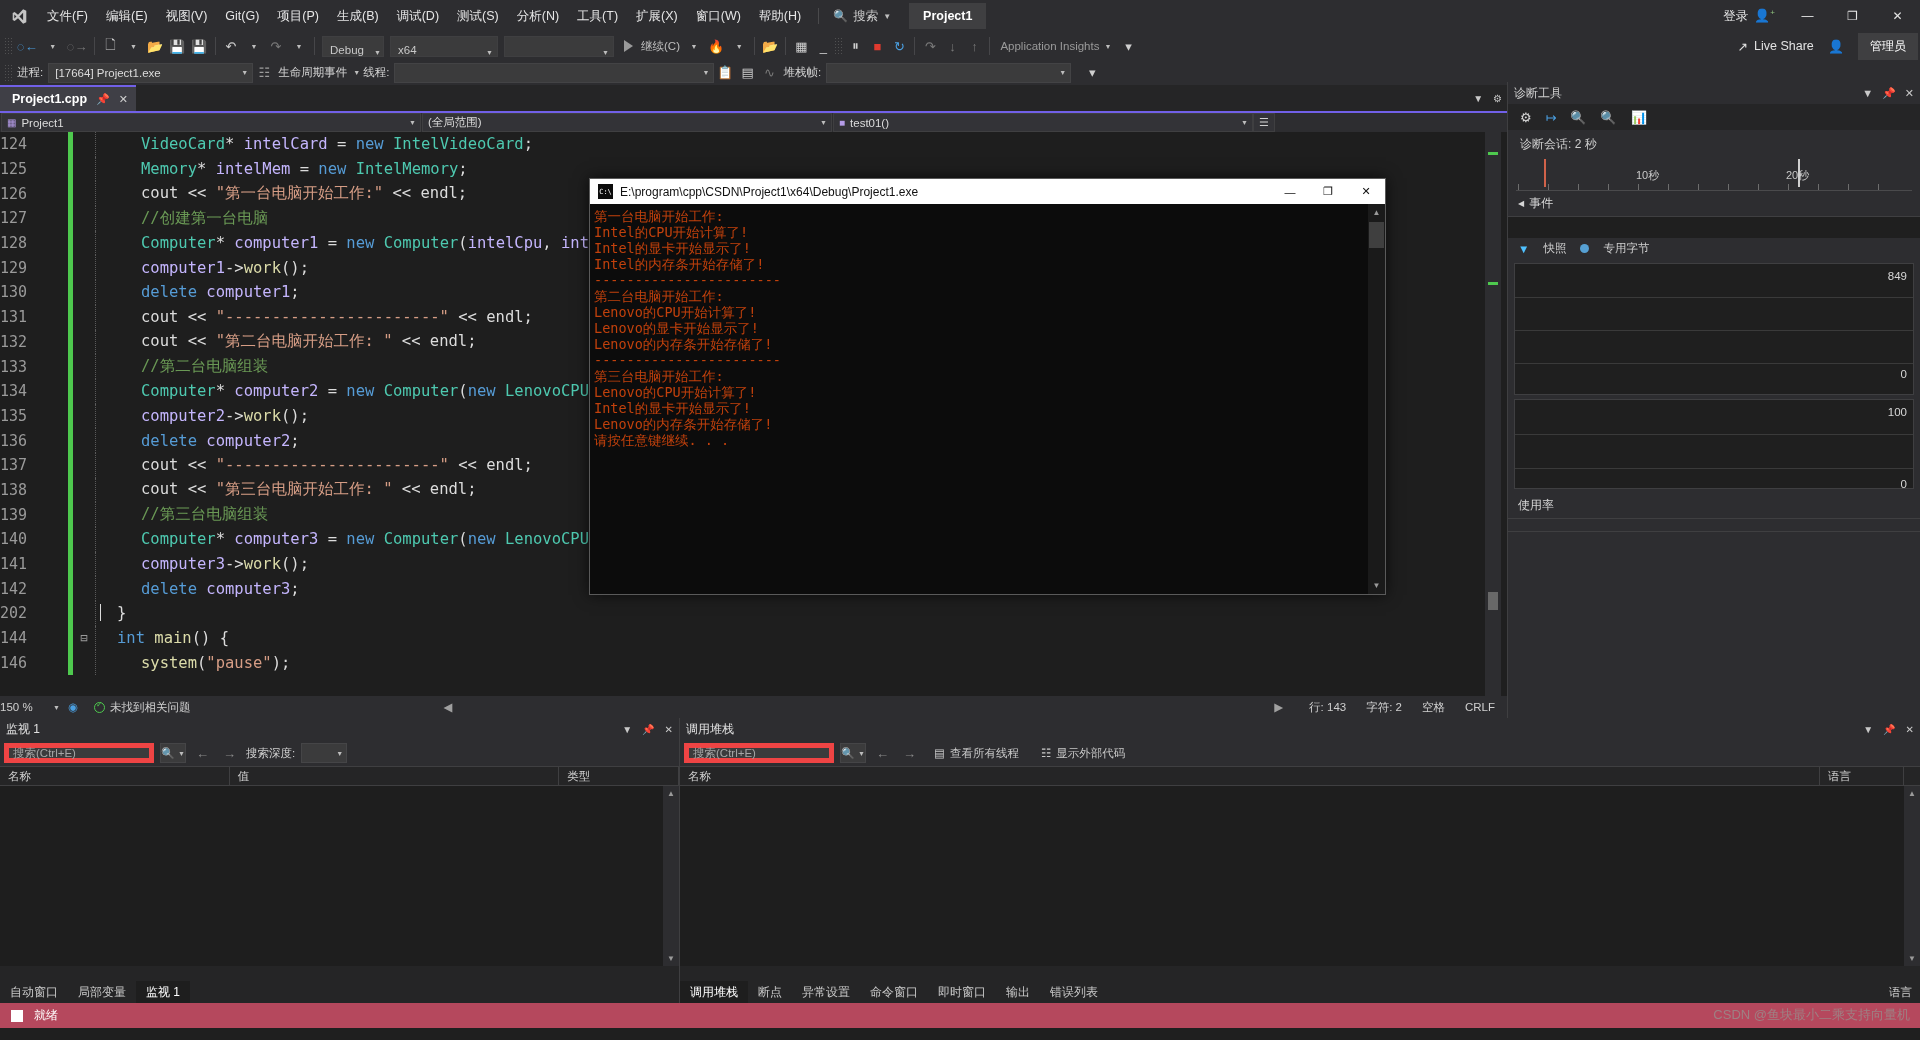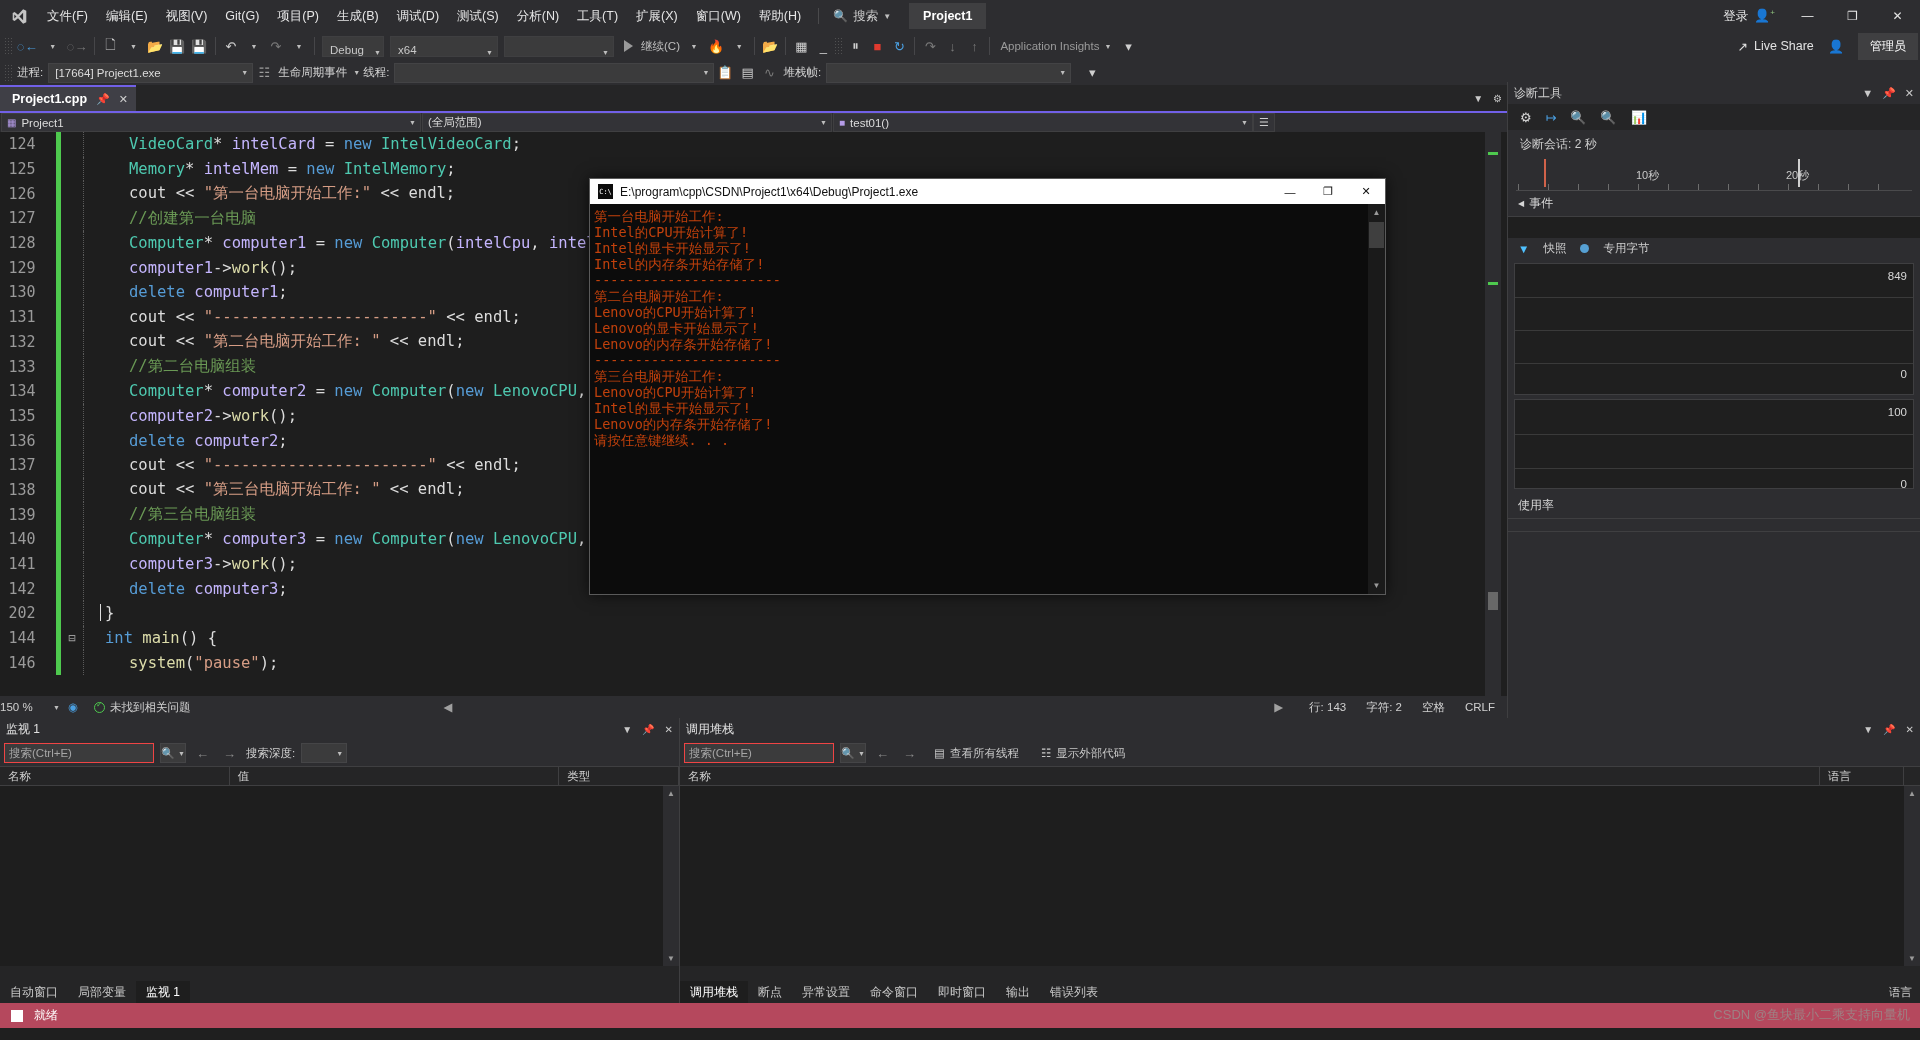--- a/index.html
+++ b/index.html
@@ -97,21 +97,21 @@
   .nav-scope { width: 410px; }
   .nav-func { width: 420px; }
   .nav-ico { font-size: 10px; color:#b59ce8;}
   .navsplit { width: 22px; height:19px; display:flex;align-items:center;justify-content:center;
               background:#333337; border:1px solid #3f3f41; color:#cfcfcf; font-size:11px;}
 
   
   .editor { position:absolute; left:0; top:132px; width:1501px; height:564px; background:#1e1e1e;
             font-family:"DejaVu Sans Mono", monospace; overflow:hidden; }
   .coderow { height: 24.7px; display:flex; align-items:center; font-size:15.5px; white-space:pre; }
-  .ln { width: 56px; text-align:center; padding-right: 12px; color:#9a9a9a; font-size:15px;
+  .ln { width: 68px; text-align:left; padding-right: 12px; color:#9a9a9a; font-size:15px;
         font-family:"DejaVu Sans Mono", monospace; flex: none;}
   .chg { width: 5px; height: 100%; flex:none; }
   .chg.green { background:#4ec94e; }
   .fold { width: 22px; flex:none; display:flex; align-items:center; justify-content:center;
           color:#9a9a9a; font-size:12px;}
   .guide { width: 22px; flex:none; border-left:1px dotted #5a5a5a; height:100%; }
   .ctext { flex:1; color:#dcdcdc; overflow:hidden; }
   .kw   { color:#569cd6; }
   .type { color:#4ec9b0; }
   .str  { color:#d69d85; }
@@ -182,21 +182,21 @@
 
   
   .panel-head { height:22px; background:#2d2d30; display:flex; align-items:center; padding:0 6px;
                 font-size:12px; color:#e0e0e0; }
   .panel-head .ctrls { margin-left:auto; display:flex; gap:10px; align-items:center;}
   .panel-head .ctrls span { font-size:10px; color:#c9c9c9;}
   .watch { position:absolute; left:0; top:718px; width:680px; height:285px; background:#252526;
            border-right:1px solid #3f3f41;}
   .callstack { position:absolute; left:680px; top:718px; width:1240px; height:285px; background:#252526;}
   .pfind { height:26px; display:flex; align-items:center; gap:6px; padding:3px 4px; background:#2d2d30;}
-  .pfind-input { height:20px; background:#3b3b3c; border:1px solid #ef4444; color:#a6a6a6; font-size:11.5px;
+  .pfind-input { height:20px; background:#3b3b3c; border:5px solid #ef4444; color:#a6a6a6; font-size:11.5px;
                  display:flex; align-items:center; padding:0 4px; }
   .pfind-btn { width:26px; height:20px; background:#3b3b3c; border:1px solid #454547; color:#cfcfcf;
                font-size:11px; display:flex;align-items:center;justify-content:center;gap:2px;}
   .pf-nav { color:#8a8a8a; font-size:13px; padding:0 4px;}
   .pf-lbl { font-size:11.5px; color:#cfcfcf; }
   .pf-combo { width:46px; height:20px; background:#3b3b3c; border:1px solid #454547; color:#cfcfcf;
               font-size:11px; display:flex;align-items:center; padding:0 3px;}
   .pf-chip { display:flex;align-items:center;gap:5px;font-size:11.5px;color:#c7c7c7; padding:0 8px;}
   .grid-head { height:20px; background:#252526; display:flex; align-items:center;
                border-top:1px solid #3f3f41; border-bottom:1px solid #3f3f41; font-size:11.5px; color:#cfcfcf;}

